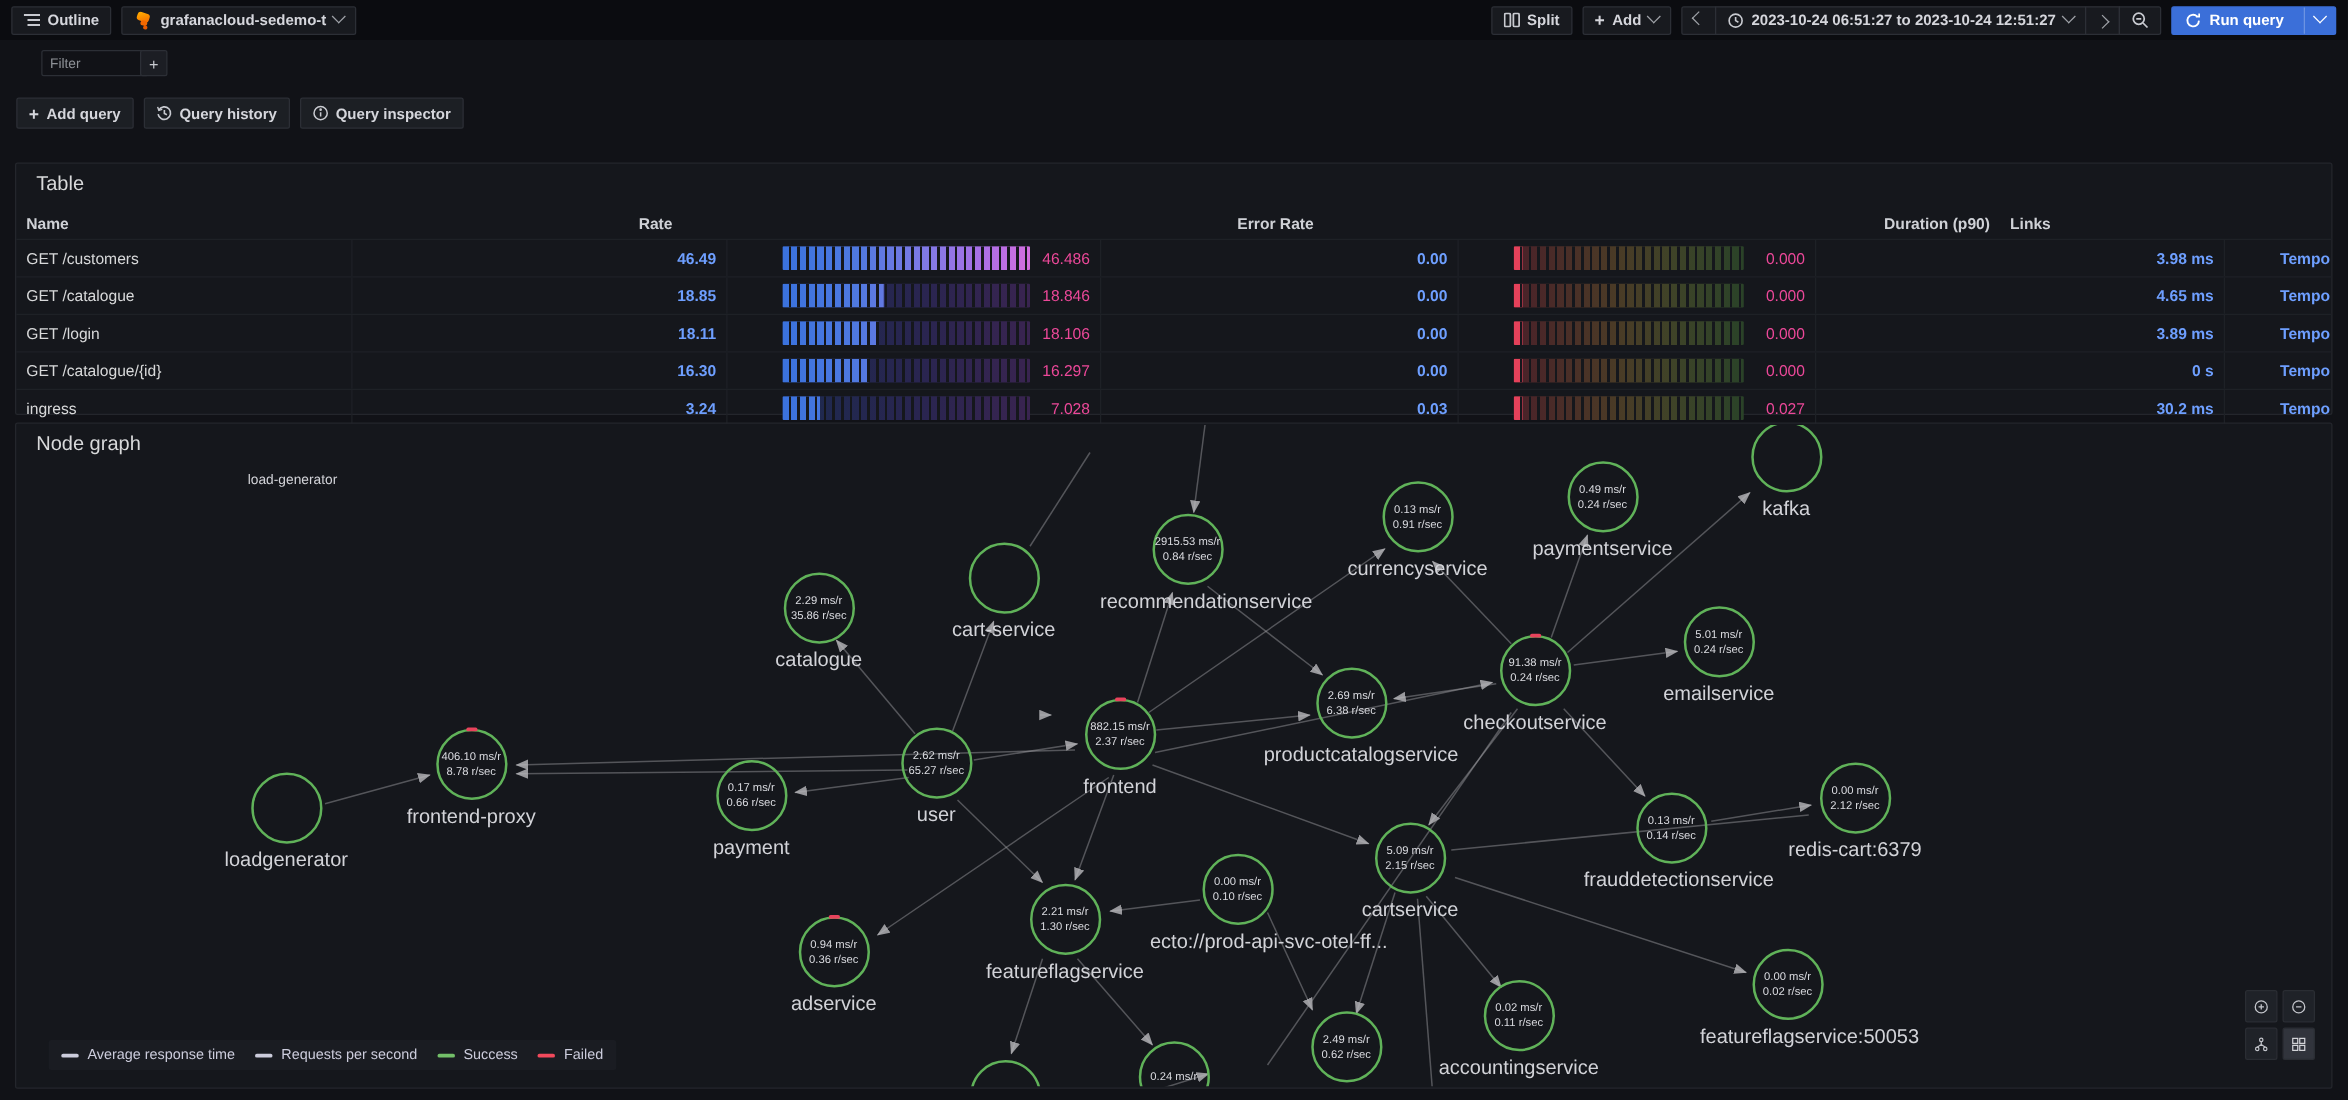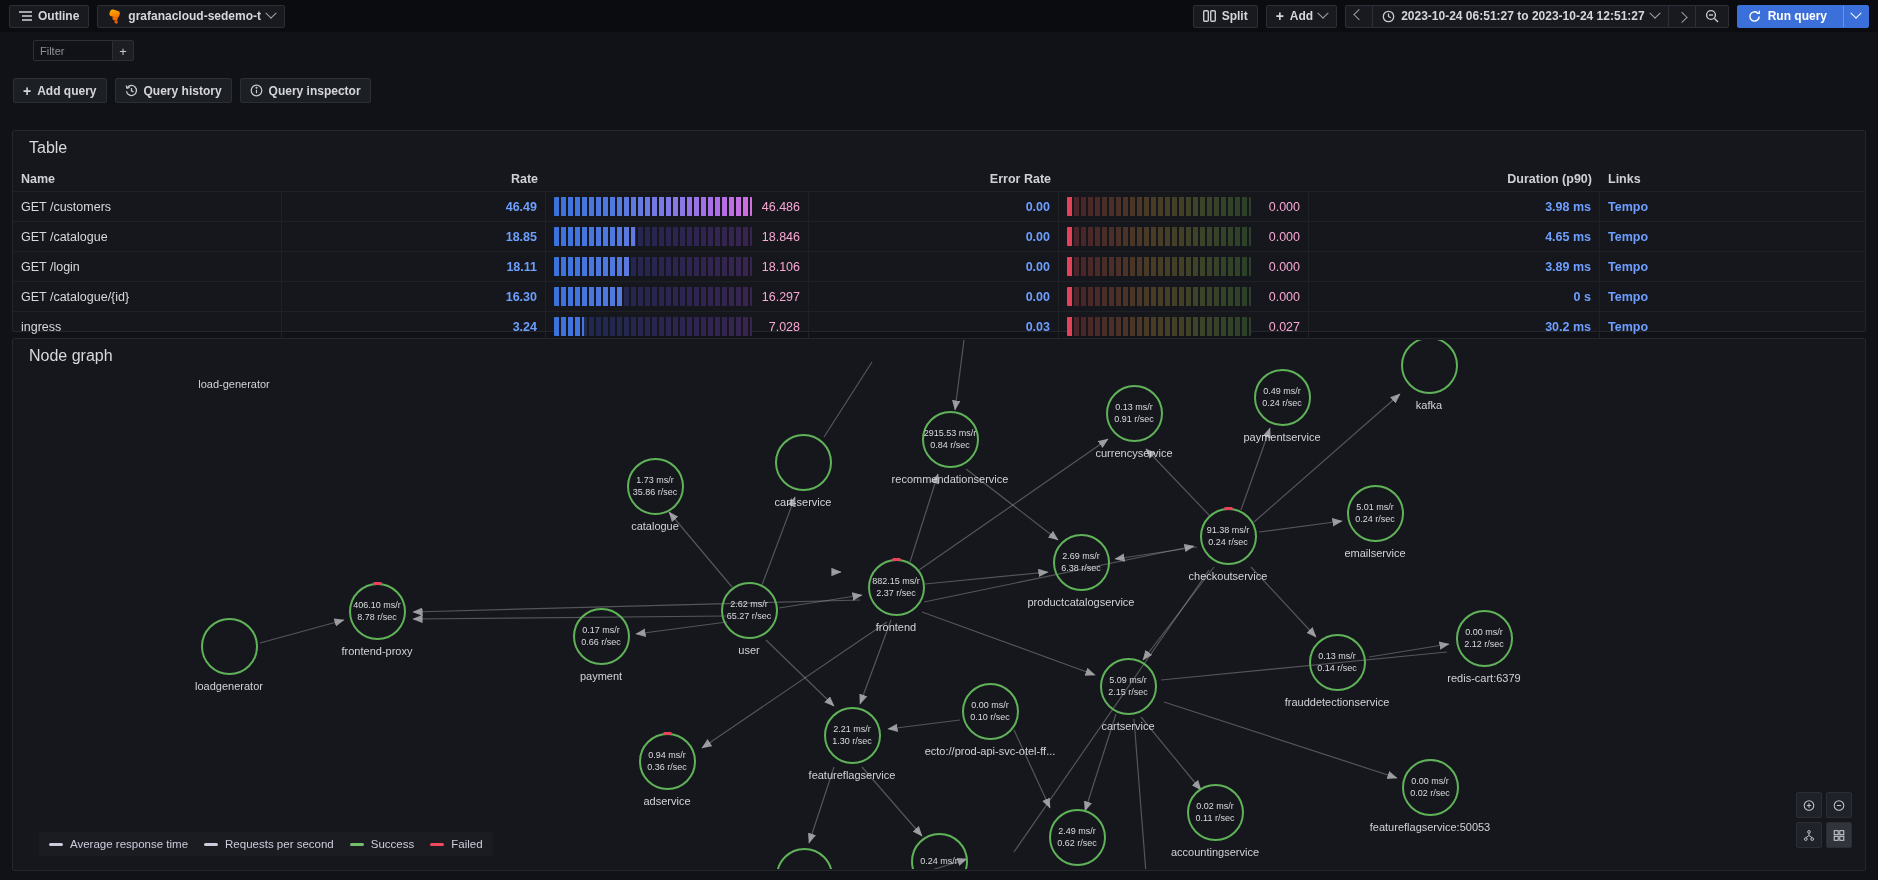--- a/index.html
+++ b/index.html
@@ -43,48 +43,48 @@
     border-radius:2px;box-sizing:border-box;}
   .panel-title{font-size:16px;color:#d8d9da;padding:8px 16px 0;position:relative;z-index:5;}
   .panel.tablep{top:130px;height:202px;}
   .panel.graphp{top:338px;height:533px;}
 
   
   .tbl{margin-top:10px;font-size:12.5px;}
   .trow{display:grid;grid-template-columns:269px 264px 263px 250px 250px 291px 1fr;
     align-items:stretch;border-top:1px solid #1e2126;}
   .trow.head{border-top:none;height:24px;}
-  .trow:not(.head){height:29px;}
+  .trow:not(.head){height:29px;gap:36px;}
   .tcell{display:flex;align-items:center;padding:0 8px;border-right:1px solid #1e2126;
     box-sizing:border-box;overflow:hidden;white-space:nowrap;}
   .tcell:last-child{border-right:none;}
   .trow.head .tcell{border-right:none;font-weight:700;color:#cfd1d6;}
   .al-r{justify-content:flex-end;}
   .blue{color:#6e9fff;font-weight:700;}
-  .gval{color:#f9a8d4;margin-left:auto;}
+  .gval{color:#ec4899;margin-left:auto;}
   .lcd{position:relative;height:19px;border-radius:1px;overflow:hidden;flex:none;}
   .lcd.rate{width:198px;background:linear-gradient(90deg,#1c2a4e 0%,#292550 55%,#392450 100%);}
   .lcd.err{width:184px;background:linear-gradient(90deg,#4a2129 0%,#4a3b26 45%,#3e4328 70%,#2a4228 100%);}
   .lcd .lit{position:absolute;left:0;top:0;bottom:0;background-repeat:no-repeat;}
   .lcd.rate .lit{background-image:linear-gradient(90deg,#3a72dd 0%,#4f79e0 30%,#8479e6 60%,#ad6fe6 82%,#d36edf 100%);}
   .lcd.err .lit{background:#e5415a;}
   .lcd::after{content:"";position:absolute;inset:0;
     background:repeating-linear-gradient(90deg,transparent 0 5px,#15171c 5px 7px);}
 
   
   .graph-clip{position:absolute;inset:1px;overflow:hidden;}
   .edges{position:absolute;left:0;top:0;}
   .node{position:absolute;width:140px;text-align:center;cursor:pointer;}
   .ncircle{position:relative;width:57px;height:57px;margin:0 auto;border:2.5px solid #60b259;
     border-radius:50%;box-sizing:border-box;display:flex;flex-direction:column;align-items:center;
     justify-content:center;gap:1px;background:transparent;}
   .ncircle span{font-size:9px;line-height:11px;color:#dadbe0;}
   .err-tick{position:absolute;top:-3px;left:50%;width:9px;height:3px;margin-left:-4px;
     border-radius:2px;background:#e8435c;}
-  .nlabel{margin-top:5px;font-size:11px;color:#d2d3d8;white-space:nowrap;}
+  .nlabel{margin-top:5px;font-size:16px;color:#d2d3d8;white-space:nowrap;}
   .float-label{position:absolute;font-size:11px;color:#d2d3d8;transform:translateX(-50%);}
   .legend{position:absolute;left:26px;bottom:14px;display:flex;align-items:center;gap:16px;
     background:#1a1c22;border-radius:2px;padding:6px 10px;text-align:center;}
   .litem{display:flex;align-items:center;gap:7px;font-size:11.5px;color:#ccccdc;cursor:pointer;}
   .ldash{width:14px;height:3px;border-radius:2px;}
   .graph-ctrls{position:absolute;right:13px;bottom:22px;display:grid;
     grid-template-columns:26px 26px;grid-gap:4px;}
   .gbtn{width:26px;height:26px;background:#1f2228;border:1px solid #2a2d33;border-radius:2px;
     display:flex;align-items:center;justify-content:center;color:#c3c5cb;cursor:pointer;box-sizing:border-box;}
   .gbtn.sel{background:#31343c;}
@@ -381,21 +381,21 @@
         <div class="node" style="left: 293px; top: 243px;">
           <div class="ncircle">
             <div class="err-tick"></div>
             <span>406.10 ms/r</span>
             <span>8.78 r/sec</span>
           </div>
           <div class="nlabel">frontend-proxy</div>
         </div>
         <div class="node" style="left: 571px; top: 118px;">
           <div class="ncircle">
-            <span>1.73 ms/r</span>
+            <span>2.29 ms/r</span>
             <span>35.86 r/sec</span>
           </div>
           <div class="nlabel">catalogue</div>
         </div>
         <div class="node" style="left: 719px; top: 94px;">
           <div class="ncircle"></div>
           <div class="nlabel">cart-service</div>
         </div>
         <div class="node" style="left: 517px; top: 268px;">
           <div class="ncircle">

